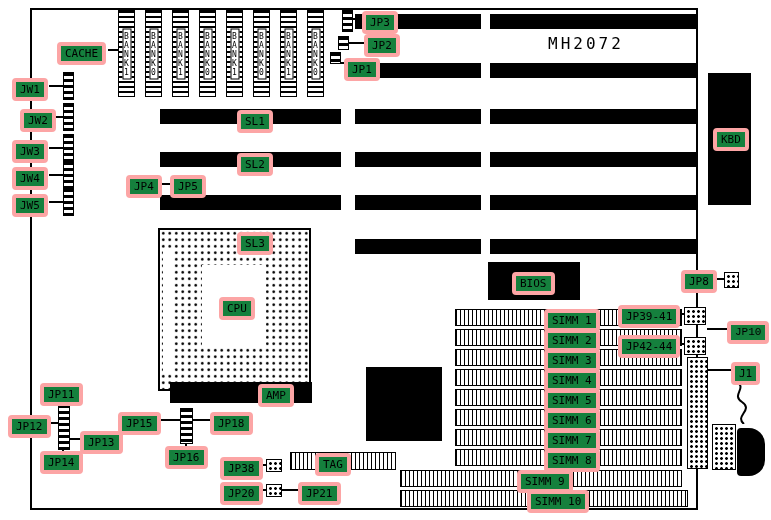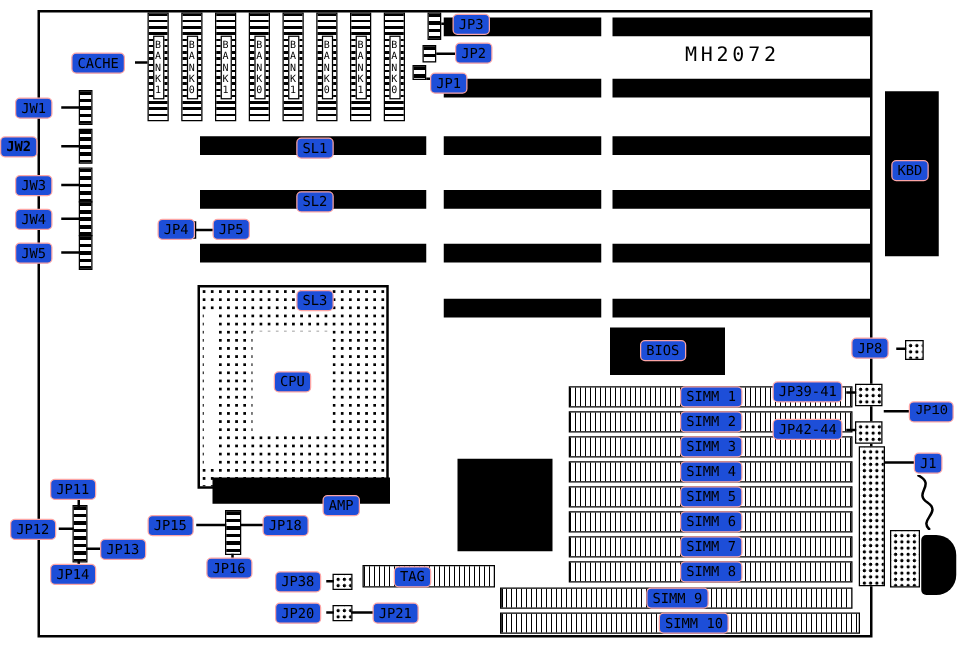--- a/index.html
+++ b/index.html
@@ -1,21 +1,21 @@
 <!DOCTYPE html>
 <html><head>
 <meta charset="utf-8">
 <style>
   * { margin:0; padding:0; box-sizing:border-box; }
   html,body { background:#fff; }
   .board { position:relative; width:771px; height:520px; background:#fff;
            font-family:"DejaVu Sans Mono","Liberation Mono",monospace; color:#000; overflow:hidden; }
   .outline { position:absolute; left:30px; top:8px; width:668px; height:502px;
              border:2px solid #000; background:#fff; }
-  .lbl { position:absolute; background:#1d4ed8; border:1px solid #fca5a5; border-radius:4px;
+  .lbl { position:absolute; background:#15803d; border:4px solid #fca5a5; border-radius:4px;
          font-size:11px; line-height:13px; padding:1px 4px; white-space:nowrap;
          z-index:6; text-align:center; }
   .bar { position:absolute; height:15px; background:#000; z-index:1; }
   .bank { position:absolute; top:10px; width:17px; height:87px; border:1px solid #000;
           background:repeating-linear-gradient(180deg,#000 0 2px,#fff 2px 5px); z-index:2; }
   .banklbl { position:absolute; left:50%; top:50%; transform:translate(-50%,-50%);
              width:9px; background:#fff; border:1px solid #000; font-size:8px;
              line-height:9px; text-align:center; word-break:break-all; padding:2px 0; }
   .pins-v { position:absolute; border:1px solid #000;
             background:repeating-linear-gradient(180deg,#000 0 3px,#fff 3px 6px); z-index:2; }
@@ -96,21 +96,21 @@
   <div class="bar" style="left:160px;top:109px;width:181px;"></div>
   <div class="lbl" style="left:237px;top:110px;">SL1</div>
   <div class="bar" style="left:160px;top:152px;width:181px;"></div>
   <div class="lbl" style="left:237px;top:153px;">SL2</div>
   <div class="bar" style="left:160px;top:195px;width:181px;"></div>
   <div class="lbl" style="left:237px;top:196px;margin-top:36px;">SL3</div>
 
   <div class="lbl" style="left:12px;top:78px;">JW1</div>
   <div class="wh" style="left:49px;top:85px;width:15px;"></div>
   <div class="pins-v" style="left:63px;top:72px;width:11px;height:28px;"></div>
-  <div class="lbl" style="left:0;top:109px;font-weight:bold;">JW2</div>
+  <div class="lbl" style="left:20px;top:109px;">JW2</div>
   <div class="wh" style="left:49px;top:116px;width:15px;"></div>
   <div class="pins-v" style="left:63px;top:103px;width:11px;height:28px;"></div>
   <div class="lbl" style="left:12px;top:140px;">JW3</div>
   <div class="wh" style="left:49px;top:147px;width:15px;"></div>
   <div class="pins-v" style="left:63px;top:134px;width:11px;height:28px;"></div>
   <div class="lbl" style="left:12px;top:167px;">JW4</div>
   <div class="wh" style="left:49px;top:174px;width:15px;"></div>
   <div class="pins-v" style="left:63px;top:161px;width:11px;height:28px;"></div>
   <div class="lbl" style="left:12px;top:194px;">JW5</div>
   <div class="wh" style="left:49px;top:201px;width:15px;"></div>
@@ -123,21 +123,21 @@
   <div class="lbl" style="left:170px;top:175px;">JP5</div>
 
   <div class="blackbox" style="left:708px;top:73px;width:43px;height:132px;"></div>
   <div class="lbl" style="left:713px;top:128px;">KBD</div>
 
   <div class="socket" style="left:158px;top:228px;width:153px;height:163px;"></div>
   <div class="whitebox" style="left:163px;top:250px;width:11px;height:122px;"></div>
   <div class="whitebox" style="left:202px;top:265px;width:64px;height:82px;"></div>
   <div class="lbl" style="left:219px;top:297px;">CPU</div>
   <div class="blackbox" style="left:170px;top:382px;width:142px;height:21px;"></div>
-  <div class="lbl" style="left:258px;top:384px;margin-top:12px;">AMP</div>
+  <div class="lbl" style="left:258px;top:384px;">AMP</div>
 
   <div class="blackbox" style="left:366px;top:367px;width:76px;height:74px;"></div>
 
   <div class="blackbox" style="left:488px;top:262px;width:92px;height:38px;"></div>
   <div class="lbl" style="left:512px;top:272px;">BIOS</div>
 
   <div class="lbl" style="left:681px;top:270px;">JP8</div>
   <div class="wh" style="left:717px;top:278px;width:8px;"></div>
   <div class="dots" style="left:724px;top:272px;width:15px;height:16px;"></div>
 

